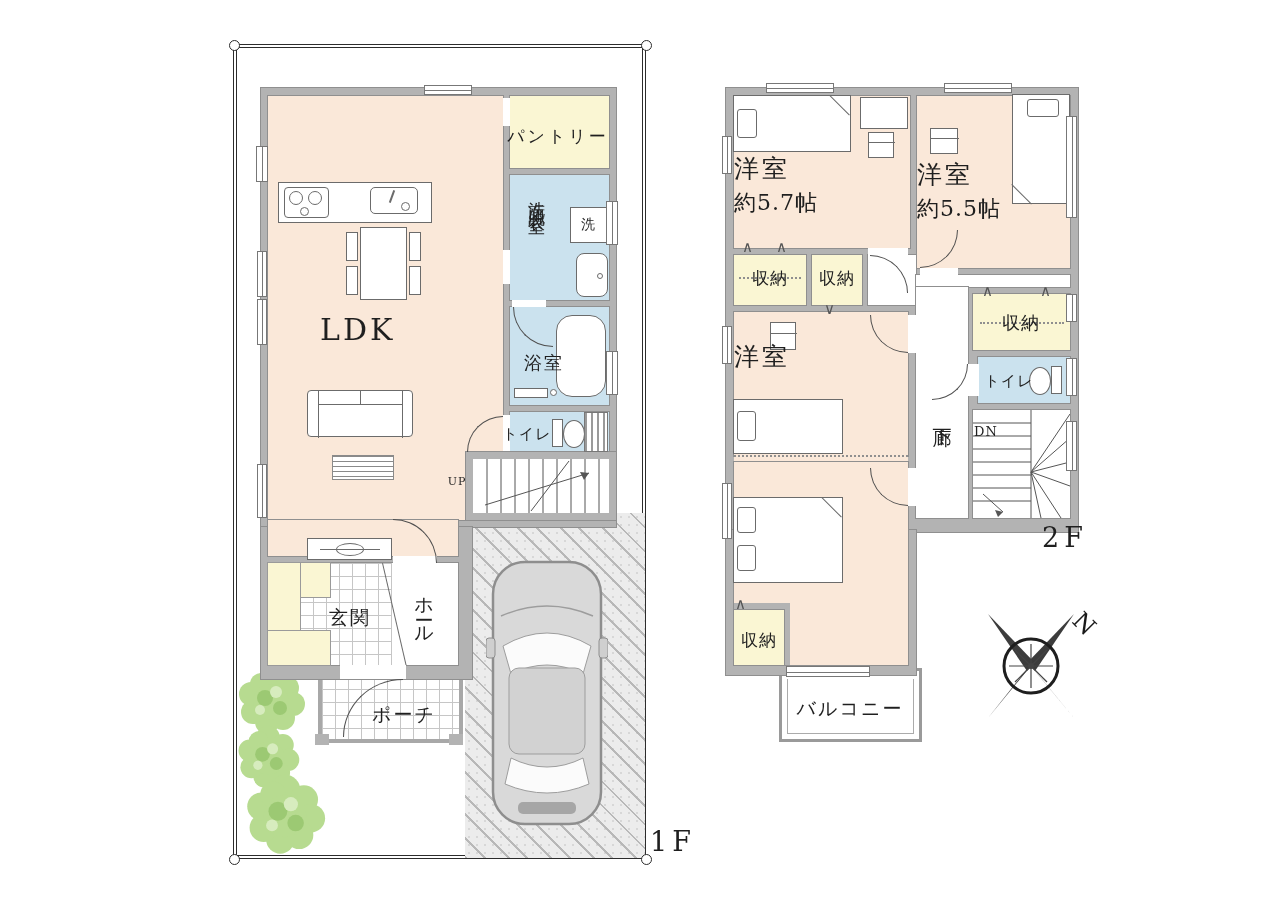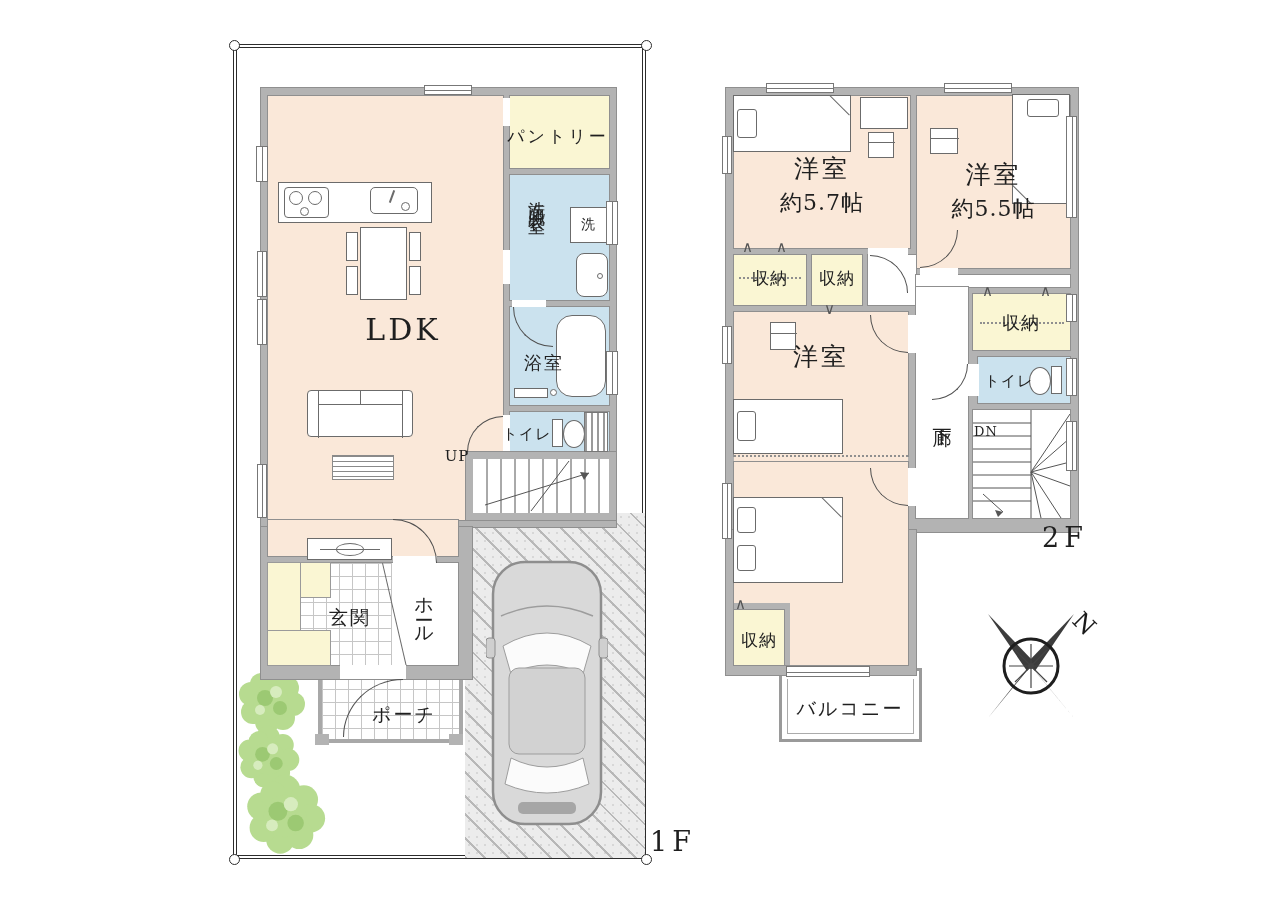--- a/index.html
+++ b/index.html
@@ -5,21 +5,21 @@
   :root{ --c-room:#fae8d9; --c-wet:#cbe2ee; --c-store:#faf6d3; --c-wall:#b3b3b3; --c-line:#4e4e4e; }
   html,body{margin:0;padding:0;background:#fff}
   .canvas{position:relative;width:1280px;height:902px;background:#fff;overflow:hidden;
           font-family:"DejaVu Serif","Liberation Serif",serif;color:#1f1f1f}
   .abs{position:absolute;box-sizing:border-box}
   .peach{background:var(--c-room)} .blue{background:var(--c-wet)} .yellow{background:var(--c-store)}
   .gray{background:var(--c-wall)}
   .fill{position:absolute;box-sizing:border-box;box-shadow:0 0 0 1px #8f8f8f}
   .wbox{position:absolute;box-sizing:border-box;background:#fff;border:1px solid #6b6b6b}
   .lbl{position:absolute;text-align:center;line-height:1.2;letter-spacing:2px;white-space:nowrap}
-  .rlabel{position:absolute;text-align:center;letter-spacing:3px}
+  .rlabel{position:absolute;letter-spacing:3px}
   .rlabel .rname{font-size:25px} .rlabel .rsize{font-size:22px;letter-spacing:1px;margin-top:3px}
   .vtext{position:absolute;writing-mode:vertical-rl;letter-spacing:4px}
   .winh{position:absolute;background:#fff;border:1px solid #777;box-sizing:border-box}
   .winh::after{content:"";position:absolute;left:0;right:0;top:50%;height:1px;background:#777}
   .winv{position:absolute;background:#fff;border:1px solid #777;box-sizing:border-box}
   .winv::after{content:"";position:absolute;top:0;bottom:0;left:50%;width:1px;background:#777}
   .gap{position:absolute;background:#fff}
   .arc{position:absolute;box-sizing:border-box}
   .arc.tl{border-top:1.5px solid var(--c-line);border-left:1.5px solid var(--c-line);border-top-left-radius:100% 100%}
   .arc.tr{border-top:1.5px solid var(--c-line);border-right:1.5px solid var(--c-line);border-top-right-radius:100% 100%}
@@ -189,21 +189,21 @@
   <div class="winv" style="left:606px;top:351px;width:12px;height:44px"></div>
 
   <div class="rlabel" style="left:320px;top:312px;width:166px">
     <div class="rname" style="font-size:30px">LDK</div>
   </div>
   <div class="lbl" style="left:506px;top:126px;width:104px;font-size:17px;letter-spacing:3px">パントリー</div>
   <div class="vtext" style="left:526px;top:188px;font-size:17px">洗面脱衣室</div>
   <div class="lbl" style="left:570px;top:216px;width:38px;font-size:14px">洗</div>
   <div class="lbl" style="left:506px;top:352px;width:76px;font-size:18px">浴室</div>
   <div class="lbl" style="left:498px;top:425px;width:58px;font-size:15px;letter-spacing:1px">トイレ</div>
-  <div class="lbl" style="left:442px;top:447px;width:30px;font-size:15px;letter-spacing:1px">UP</div>
+  <div class="lbl" style="left:442px;top:475px;width:30px;font-size:11px;letter-spacing:1px">UP</div>
   <div class="lbl" style="left:324px;top:606px;width:52px;font-size:19px">玄関</div>
   <div class="vtext" style="left:412px;top:584px;font-size:19px">ホール</div>
   <div class="lbl" style="left:372px;top:703px;width:62px;font-size:19px">ポーチ</div>
   <div class="flabel" style="left:650px;top:826px">1F</div>
 
   <div class="abs" style="left:779px;top:668px;width:143px;height:74px;border:3px solid #9a9a9a;box-sizing:border-box">
     <div class="abs" style="left:5px;top:8px;right:5px;bottom:5px;border:1px solid #ababab;border-top:none"></div>
   </div>
 
   <div class="abs gray" style="left:726px;top:88px;width:352px;height:444px;box-shadow:0 0 0 1px #8f8f8f"></div>

